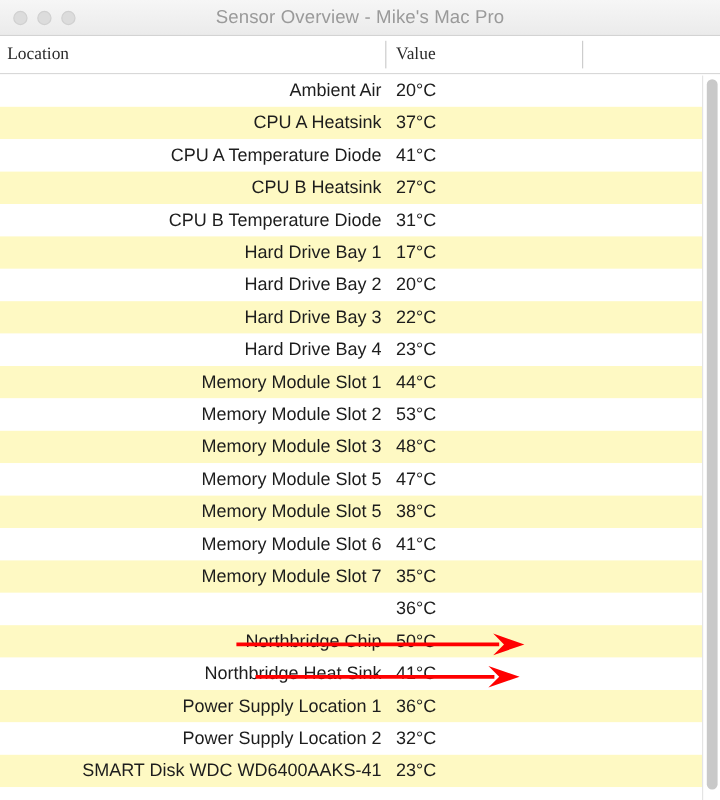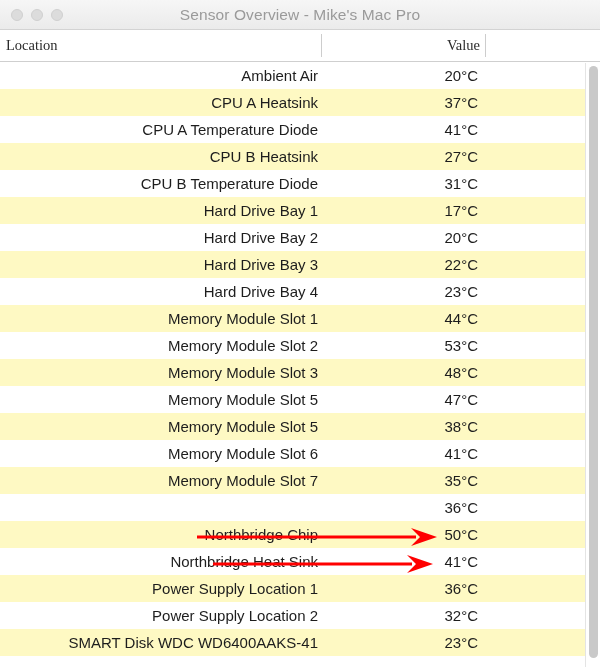--- a/index.html
+++ b/index.html
@@ -75,21 +75,21 @@
     top: 0;
     height: 31px;
     line-height: 31px;
     font-size: 14.5px;
     color: #2b2b2b;
     white-space: nowrap;
     overflow: hidden;
     font-family: Liberation Serif, serif;
   }
   .hcell.c-location { left: 6px;   width: 310px; }
-  .hcell.c-value    { left: 330px; width: 150px; text-align: right; }
+  .hcell.c-value    { left: 330px; width: 150px; }
   .hcell.c-spec     { left: 493px; width: 105px; }
 
   .col-divider {
     position: absolute;
     top: 4px;
     width: 1px;
     height: 23px;
     background: #cdcdcd;
   }
   .col-divider.d1 { left: 321px; }
@@ -117,21 +117,20 @@
     line-height: 27px;
     font-size: 15px;
     color: #1d1d1d;
     white-space: nowrap;
     overflow: hidden;
   }
   .cell.location { left: 6px; width: 312px; text-align: right; }
   .cell.value {
     left: 330px;
     width: 148px;
-    text-align: right;
   }
   .cell.spec { left: 493px; width: 100px; text-align: left; }
 
   
   .scroll-track {
     position: absolute;
     top: 63px;
     right: 0;
     width: 15px;
     height: 604px;

